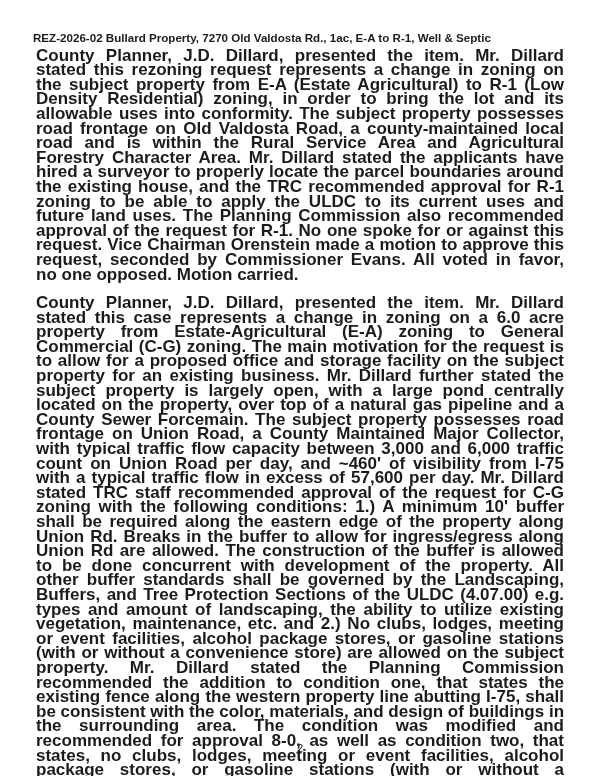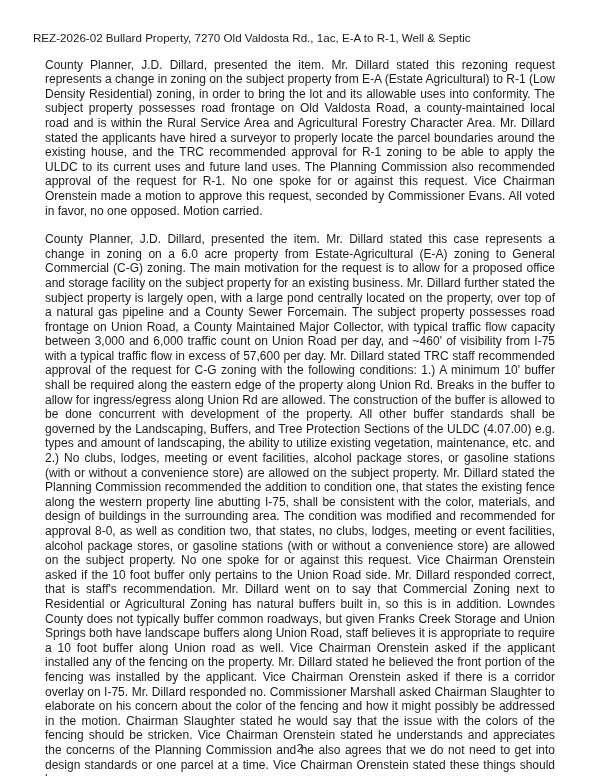--- a/index.html
+++ b/index.html
@@ -24,32 +24,33 @@
     background: #ffffff;
     box-sizing: border-box;
     padding: 31px 33px 0 33px;
   }
   .doc-section {
     margin: 0 0 14px 0;
   }
   .section-heading {
     font-size: 11.6px;
     line-height: 14.6px;
-    font-weight: normal;
+    font-weight: bold;
     margin: 0;
     padding: 0;
     text-align: left;
   }
   .section-body {
-    font-size: 12px;
+    font-size: 17px;
     line-height: 14.6px;
-    margin: 12px;
+    margin: 3px;
     padding: 0;
     text-align: justify;
     text-justify: inter-word;
+    font-weight: bold;
   }
   .page-footer {
     position: absolute;
     top: 738px;
     left: 0;
     width: 600px;
     text-align: center;
   }
   .page-number {
     font-size: 11.6px;

